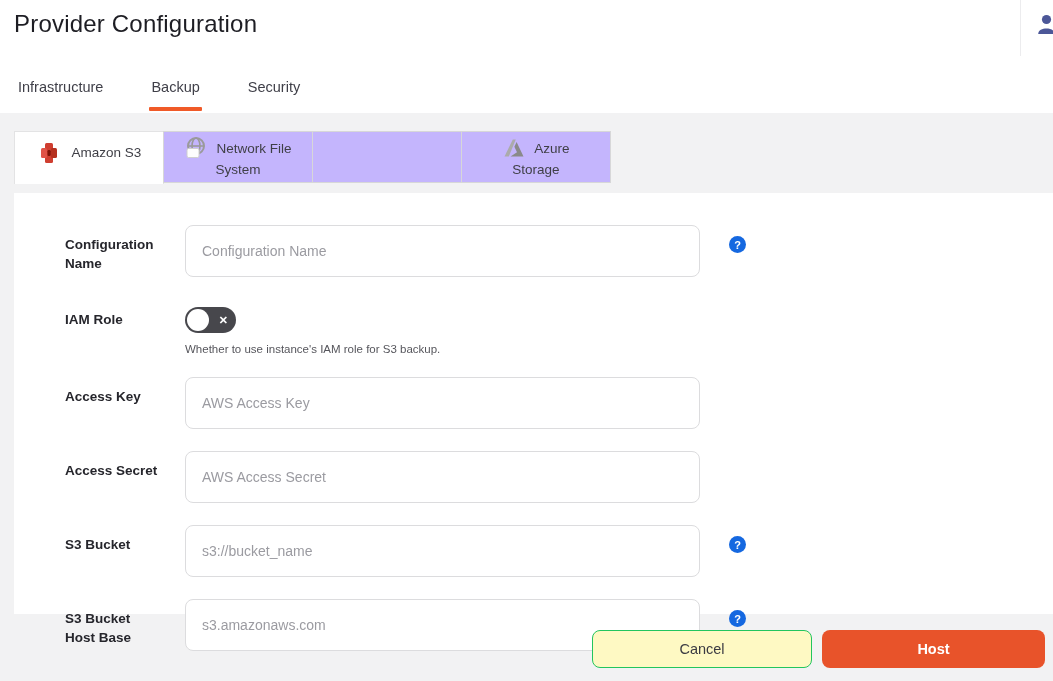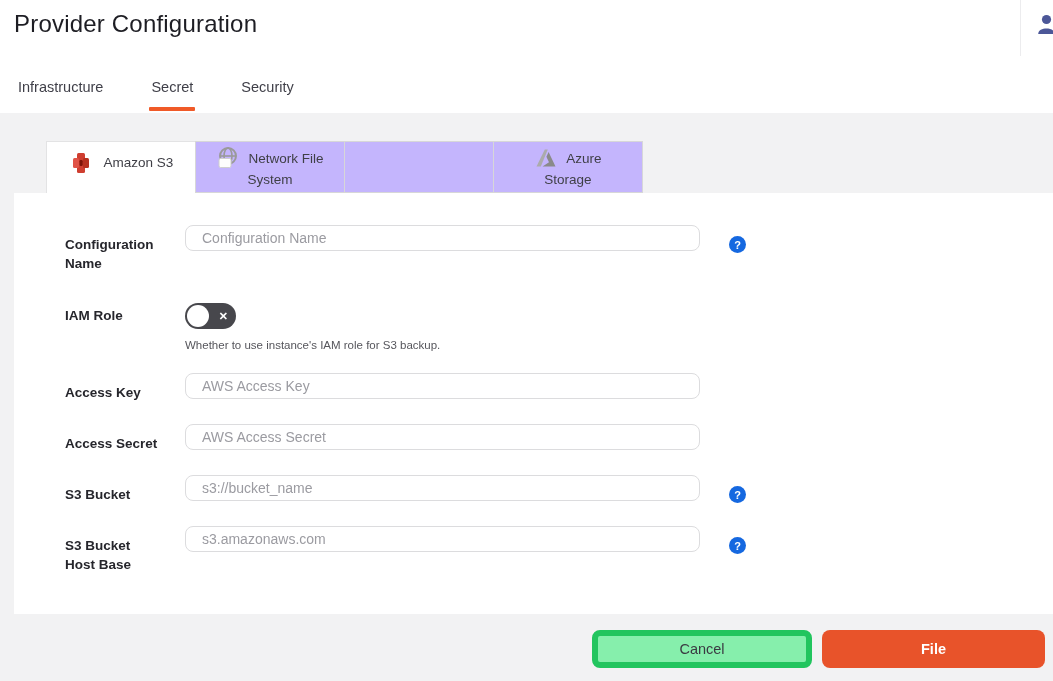--- a/index.html
+++ b/index.html
@@ -34,21 +34,21 @@
   .nav-tab {
     position:relative; padding:0 2px 16px 2px;
     font-size:14.5px; color:#3f3f48; cursor:pointer;
   }
   .nav-tab.active::after {
     content:""; position:absolute; left:0; right:0; bottom:0; height:4px;
     background:#f05a28; border-radius:1px;
   }
   
   .ptabs {
-    position:absolute; left:14px; top:141px; display:flex;margin-left:32px;
+    position:absolute; left:14px; top:131px; display:flex;
   }
   .ptab {
     width:150px; height:52px; margin-left:-1px;
     background:#c4b5fd; border:1px solid #d7d7d8;
     font-size:13.5px; color:#3f3f46; cursor:pointer;
     text-align:center;
   }
   .ptab:first-child { margin-left:0; }
   .ptab .line1 {
     display:flex; align-items:center; justify-content:center; gap:8px;
@@ -68,21 +68,21 @@
   .form { padding:32px 0 0 51px; }
   .form-row { display:flex; margin-bottom:22px; }
   .form-row.first { margin-bottom:30px; }
   .f-label {
     width:120px; padding-top:10px; flex-shrink:0;
     font-size:13.5px; font-weight:bold; color:#26262c; line-height:19px;
   }
   .f-label span { display:block; }
   .f-control { width:515px; }
   .text-input {
-    width:515px; height:26px;
+    width:515px; height:52px;
     border:1px solid #dcdcde; border-radius:8px;
     padding:0 16px; font-size:14px; color:#3b82f6;
     font-family:"Liberation Sans", sans-serif;
     outline:none; background:#fff;
   }
   .text-input::placeholder { color:#9b9ba1; }
   .help-icon {
     margin-left:29px; margin-top:11px;
     width:17px; height:17px; border-radius:50%;
     background:#1568e0; color:#fff;
@@ -111,41 +111,41 @@
   .footer {
     position:absolute; left:0; top:614px; width:1053px; height:67px;
     display:flex; justify-content:flex-end; align-items:flex-start;
     gap:10px; padding:16px 8px 0 0;
   }
   .btn {
     height:38px; border-radius:8px; font-size:14.5px;
     font-family:"Liberation Sans", sans-serif; cursor:pointer;
   }
   .btn-cancel {
-    width:220px; background:#86efac; border:6px solid #22c55e; color:#3a3a42;
+    width:220px; background:#fef9c3; border:1px solid #22c55e; color:#3a3a42;
   }
   .btn-save {
     width:223px; background:#e8532a; border:none; color:#ffffff; font-weight:bold;
   }
 </style>
 </head>
 <body>
 
 <div class="header">
   <div class="page-title">Provider Configuration</div>
   <div class="header-divider"></div>
   <span class="user-icon">
     <svg width="22" height="22" viewBox="0 0 22 22">
       <circle cx="10.5" cy="6.5" r="4.6" fill="#4c5798"></circle>
       <path d="M2.2 21 C2.2 13.8 18.8 13.8 18.8 21 Z" fill="#4c5798"></path>
     </svg>
   </span>
   <div class="nav-tabs">
     <div class="nav-tab">Infrastructure</div>
-    <div class="nav-tab active">Secret</div>
+    <div class="nav-tab active">Backup</div>
     <div class="nav-tab">Security</div>
   </div>
 </div>
 
 <div class="ptabs">
 
   <div class="ptab active">
     <div class="line1">
       <span class="picon">
         <svg width="24" height="24" viewBox="0 0 24 24">
@@ -256,14 +256,14 @@
         <input class="text-input" type="text" placeholder="s3.amazonaws.com" style="">
       </div>
       <div class="help-icon"></div>
     </div>
 
   </div>
 </div>
 
 <div class="footer">
   <button class="btn btn-cancel">Cancel</button>
-  <button class="btn btn-save">File</button>
+  <button class="btn btn-save">Host</button>
 </div>
 
 </body></html>

